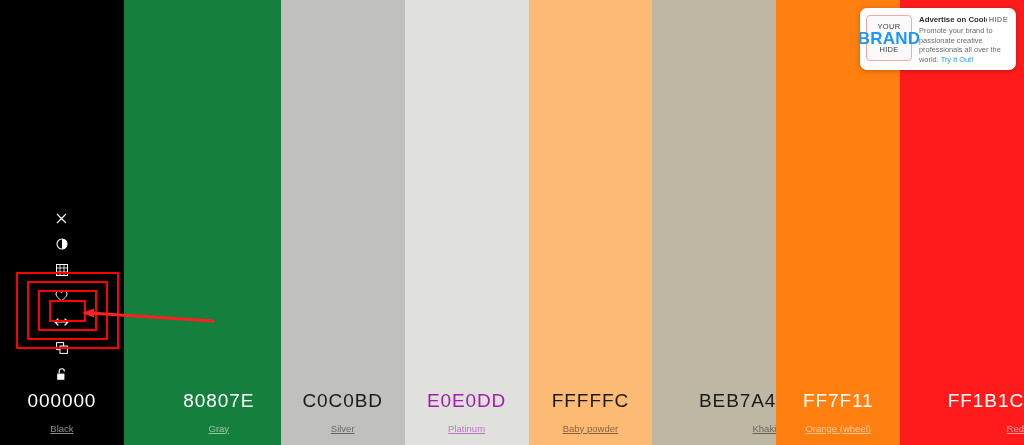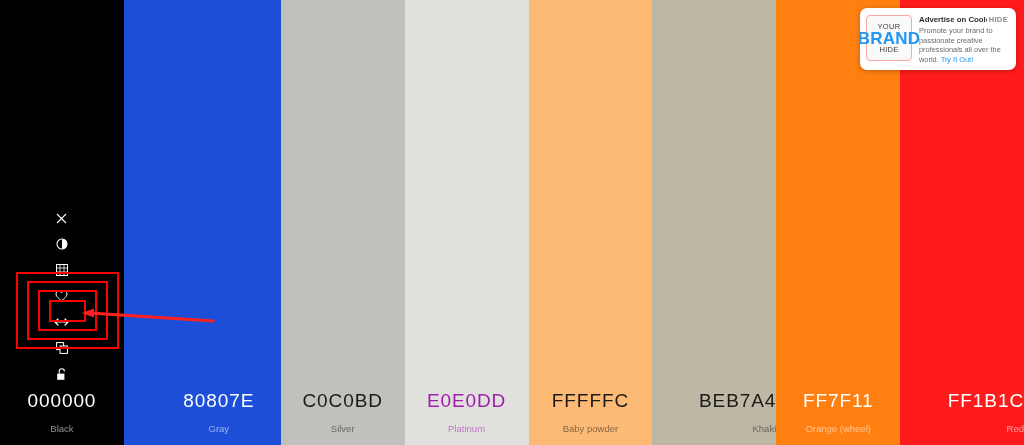--- a/index.html
+++ b/index.html
@@ -34,20 +34,21 @@
     line-height: 1;
     margin-bottom: 14px;
     white-space: nowrap;
   }
   .swatch-name {
     font-size: 9.5px;
     line-height: 1;
     margin-bottom: 12px;
     opacity: 0.55;
     white-space: nowrap;
+    text-decoration: underline;
   }
 
   
   .tools {
     position: absolute;
     left: 50%;
     transform: translateX(-50%);
     top: 205px;
     width: 40px;
     display: flex;
@@ -194,21 +195,21 @@
         <svg width="12" height="13" viewBox="0 0 12 13">
             <path d="M3.2 5.5 V3.4 A2.6 2.6 0 0 1 8.4 3.4" stroke="#fff" stroke-width="1.1" fill="none"></path>
             <rect x="1.2" y="5.6" width="7.2" height="6.2" fill="#fff"></rect>
           </svg>
       </div>
     </div>
     <div class="swatch-hex">000000</div>
     <div class="swatch-name">Black</div>
   </div>
 
-  <div class="swatch" style="background: #1d4ed8; color: rgb(255, 255, 255); padding-left: 33px;">
+  <div class="swatch" style="background: #15803d; color: rgb(255, 255, 255); padding-left: 33px;">
     <div class="swatch-hex">80807E</div>
     <div class="swatch-name">Gray</div>
   </div>
 
   <div class="swatch" style="background: rgb(192, 192, 189); color: rgb(26, 26, 26);">
     <div class="swatch-hex">C0C0BD</div>
     <div class="swatch-name">Silver</div>
   </div>
 
   <div class="swatch" style="background: rgb(224, 224, 221); color: #a21caf;">

